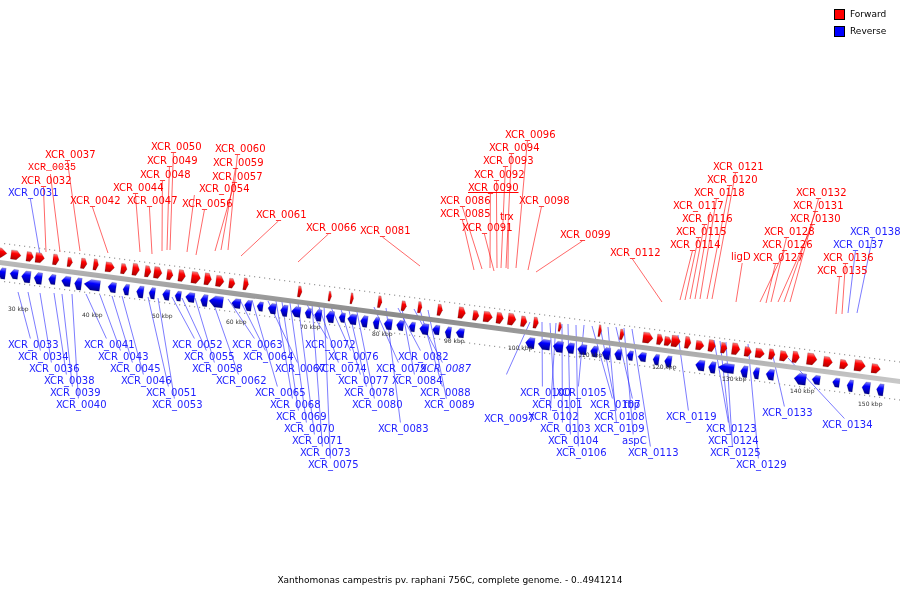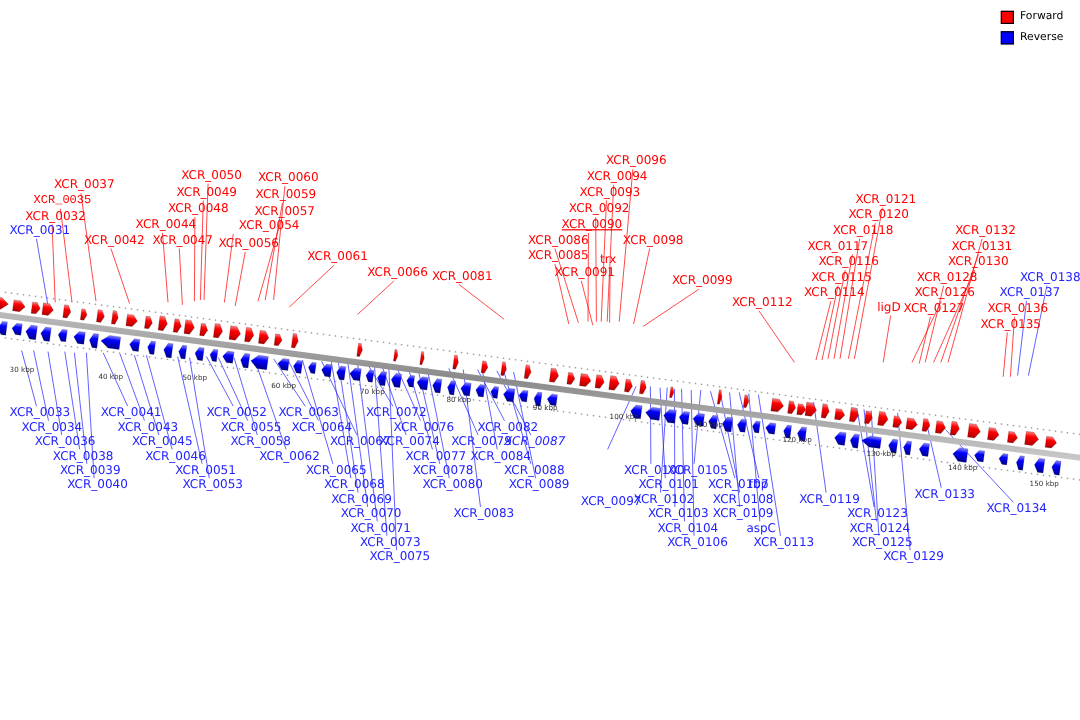--- a/index.html
+++ b/index.html
@@ -783,13 +783,14 @@
       <div class="scale-lbl" style="left: 372px; top: 330px;">80 kbp</div>
       <div class="scale-lbl" style="left: 444px; top: 337px;">90 kbp</div>
       <div class="scale-lbl" style="left: 508px; top: 344px;">100 kbp</div>
       <div class="scale-lbl" style="left: 578px; top: 351px;">110 kbp</div>
       <div class="scale-lbl" style="left: 652px; top: 363px;">120 kbp</div>
       <div class="scale-lbl" style="left: 722px; top: 375px;">130 kbp</div>
       <div class="scale-lbl" style="left: 790px; top: 387px;">140 kbp</div>
       <div class="scale-lbl" style="left: 858px; top: 400px;">150 kbp</div>
     </div>
 
+  <div class="caption">Xanthomonas campestris pv. raphani 756C, complete genome. - 0..4941214</div>
 </div>
 
 </body></html>

